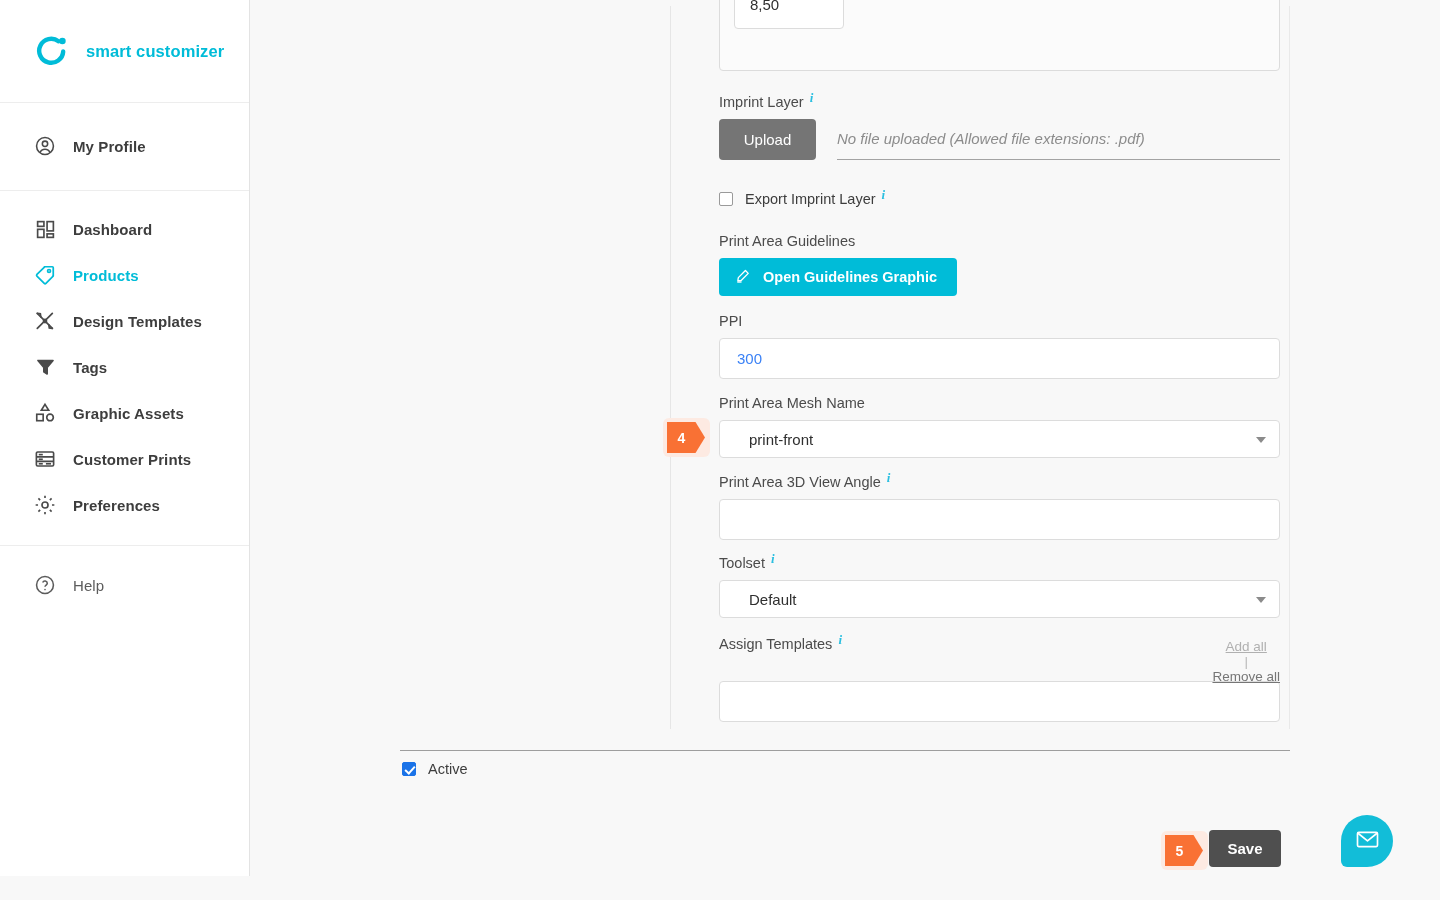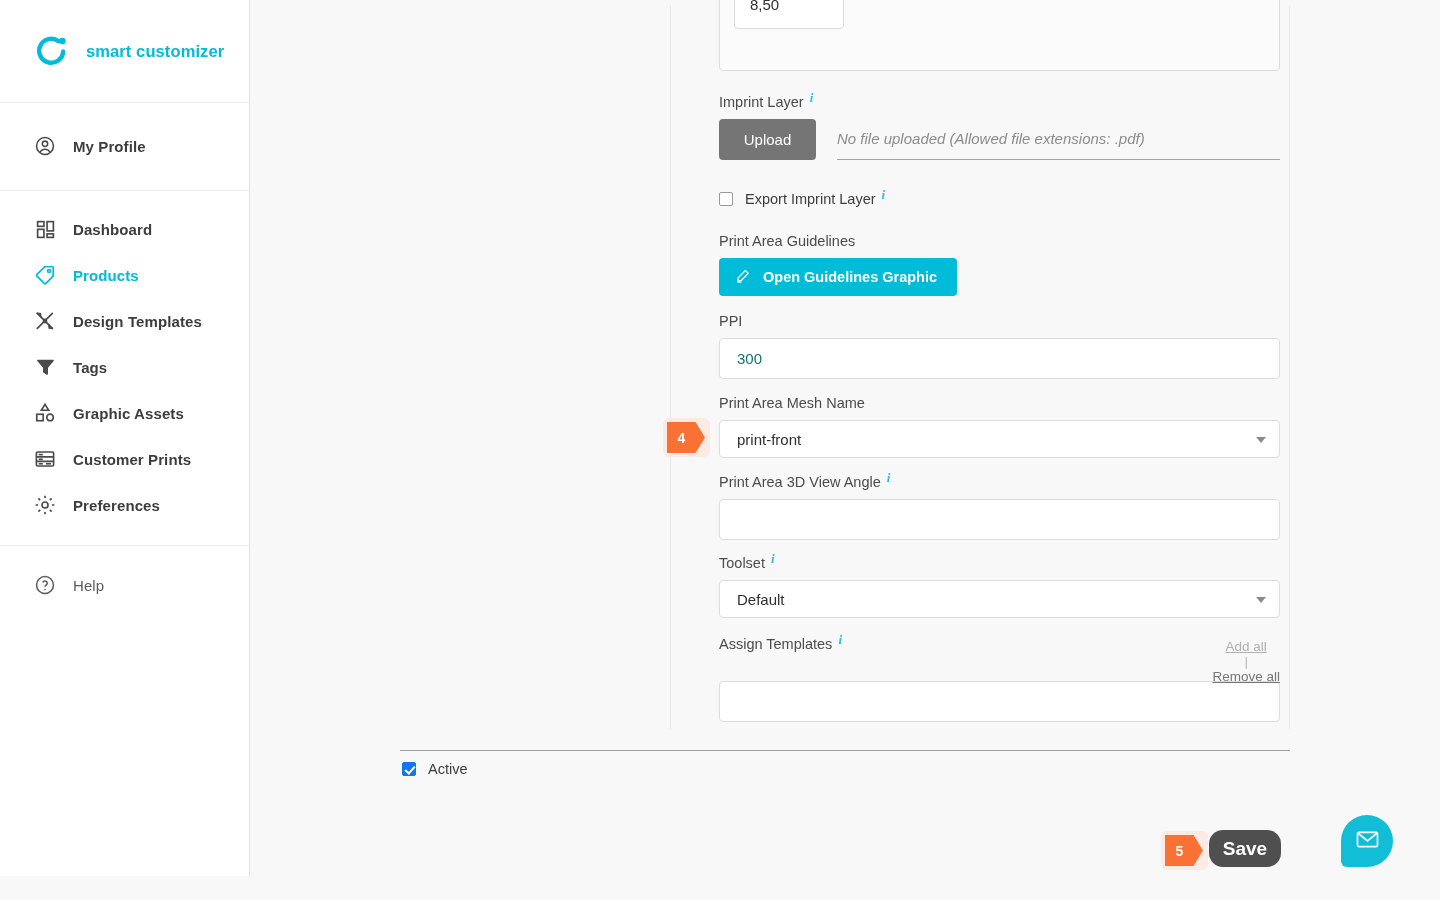--- a/index.html
+++ b/index.html
@@ -132,30 +132,30 @@
   }
 
   .text-input {
     width: 561px; height: 41px;
     background: #ffffff;
     border: 1px solid #dcdcdc;
     border-radius: 4px;
     display: flex; align-items: center;
     padding-left: 17px;
     font-size: 15px;
-    color: #0f766e;
+    color: #3b82f6;
   }
 
   .select-input {
     width: 561px; height: 38px;
     background: #ffffff;
     border: 1px solid #dcdcdc;
     border-radius: 4px;
     display: flex; align-items: center;
-    padding-left: 17px; padding-right: 16px;
+    padding-left: 29px; padding-right: 16px;
     font-size: 15px;
     color: #2f2f2f;
     position: relative;
     cursor: pointer;
   }
   .caret {
     position: absolute; right: 13px; top: 50%;
     margin-top: -2px;
     width: 0; height: 0;
     border-left: 5px solid transparent;
@@ -281,23 +281,23 @@
     position: absolute;
     left: 152px; top: 755px;
     display: flex; align-items: center;
   }
   .save-btn {
     position: absolute;
     left: 959px; top: 824px;
     width: 72px; height: 37px;
     background: #4f4f4f;
     color: #ffffff;
-    border: none; border-radius: 14px;
+    border: none; border-radius: 4px;
     font-family: "Liberation Sans", sans-serif;
-    font-size: 19px;
+    font-size: 15px;
     font-weight: 700;
     cursor: pointer;
   }
 
   .chat-bubble {
     position: absolute;
     left: 1091px; top: 809px;
     width: 52px; height: 52px;
     background: #12bdd8;
     border-radius: 50% 50% 50% 6px;

